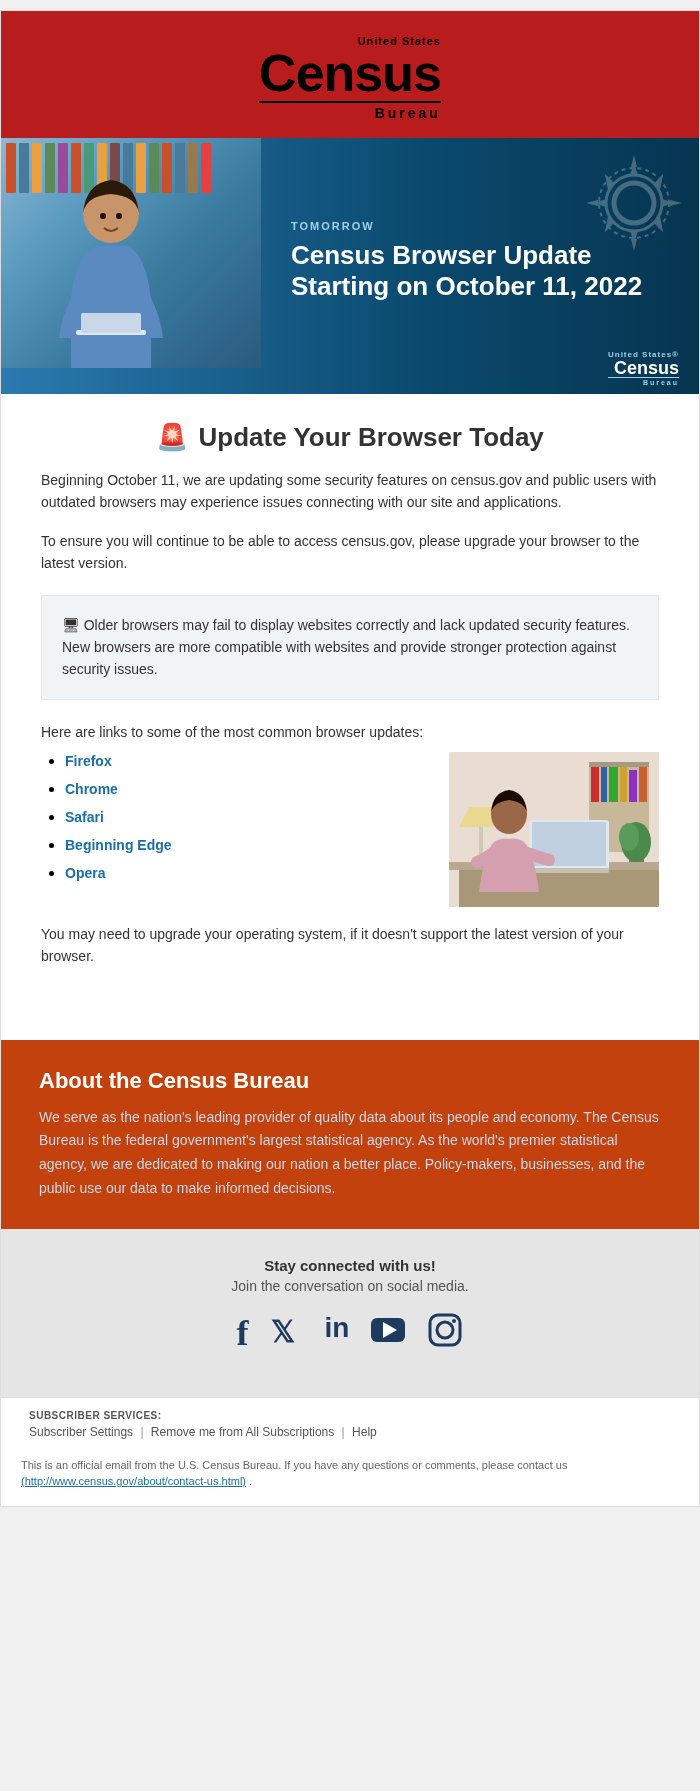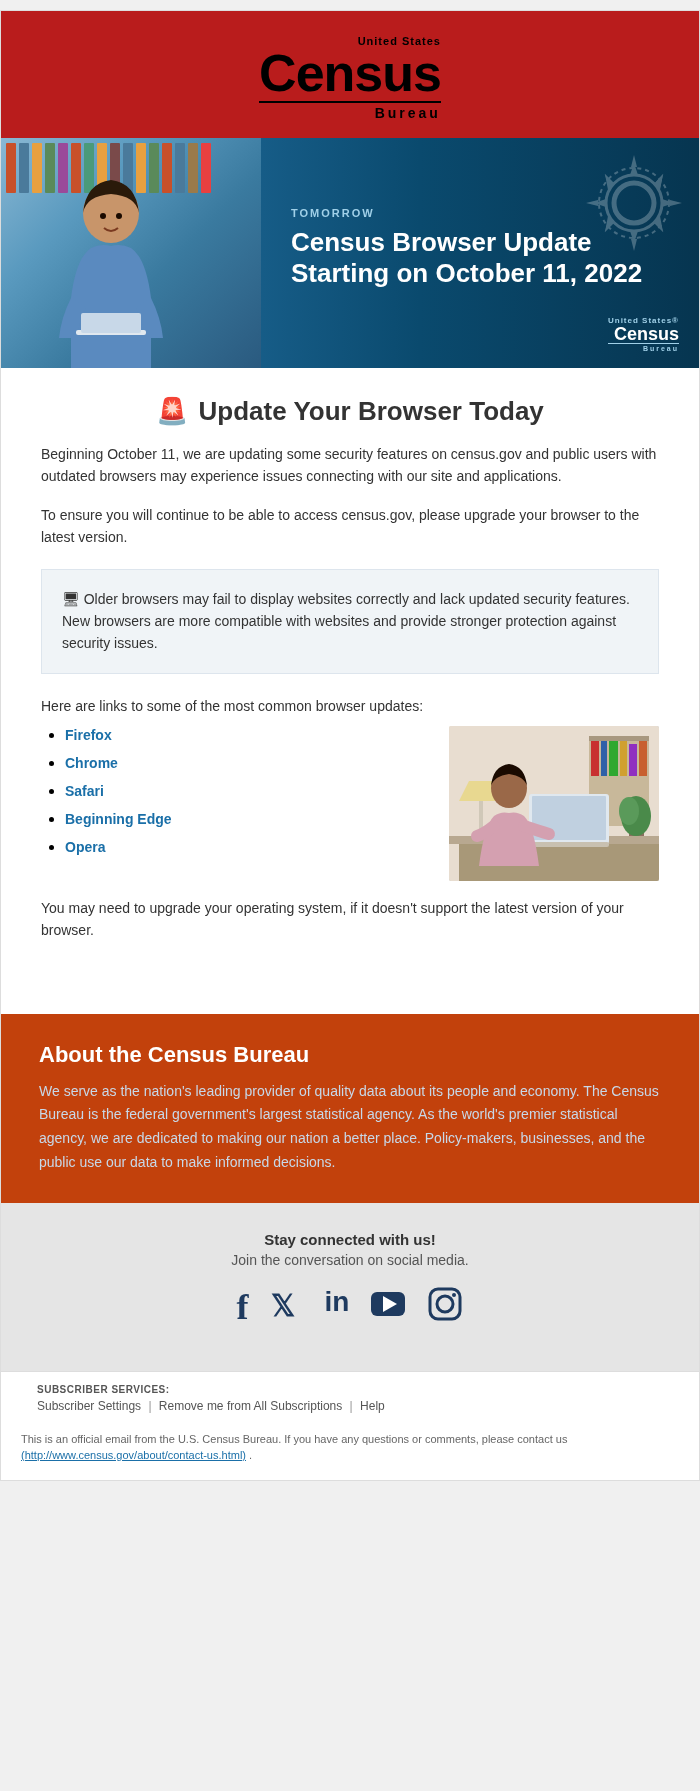--- a/index.html
+++ b/index.html
@@ -49,21 +49,21 @@
       color: #000;
       border-top: 2px solid #000;
       display: block;
       text-align: right;
       padding-top: 2px;
       margin-top: 2px;
     }
     
     .hero-banner {
       width: 100%;
-      height: 230px;
+      height: 256px;
       background: linear-gradient(to right, #2a7ab0 0%, #0a4a6e 60%, #063550 100%);
       display: flex;
       position: relative;
       overflow: hidden;
     }
     .hero-photo {
       width: 260px;
       height: 230px;
       background: linear-gradient(135deg, #8ab8d4 0%, #5a9abf 30%, #3a7a9f 60%, #2a5a7f 100%);
       position: relative;
@@ -120,21 +120,21 @@
     }
     .hero-title {
       font-size: 26px;
       font-weight: 900;
       color: #ffffff;
       line-height: 1.2;
       margin-bottom: 20px;
     }
     .hero-logo-bottom {
       position: absolute;
-      bottom: 16px;
+      bottom: 8px;
       right: 20px;
       text-align: right;
     }
     .hero-logo-bottom .hl-us {
       font-size: 8px;
       font-weight: 700;
       color: #a0d0e8;
       letter-spacing: 1px;
     }
     .hero-logo-bottom .hl-census {
@@ -271,21 +271,21 @@
     }
     .social-icon {
       font-size: 36px;
       color: #1e3a5f;
       text-decoration: none;
       cursor: pointer;
     }
     
     .subscriber-section {
       border-top: 1px solid #ddd;
-      padding: 12px 36px 8px;
+      padding: 12px 28px 8px;
       background: #fff;
     }
     .subscriber-label {
       font-size: 10px;
       font-weight: 700;
       color: #555;
       letter-spacing: 0.5px;
       margin-bottom: 4px;
     }
     .subscriber-links {

